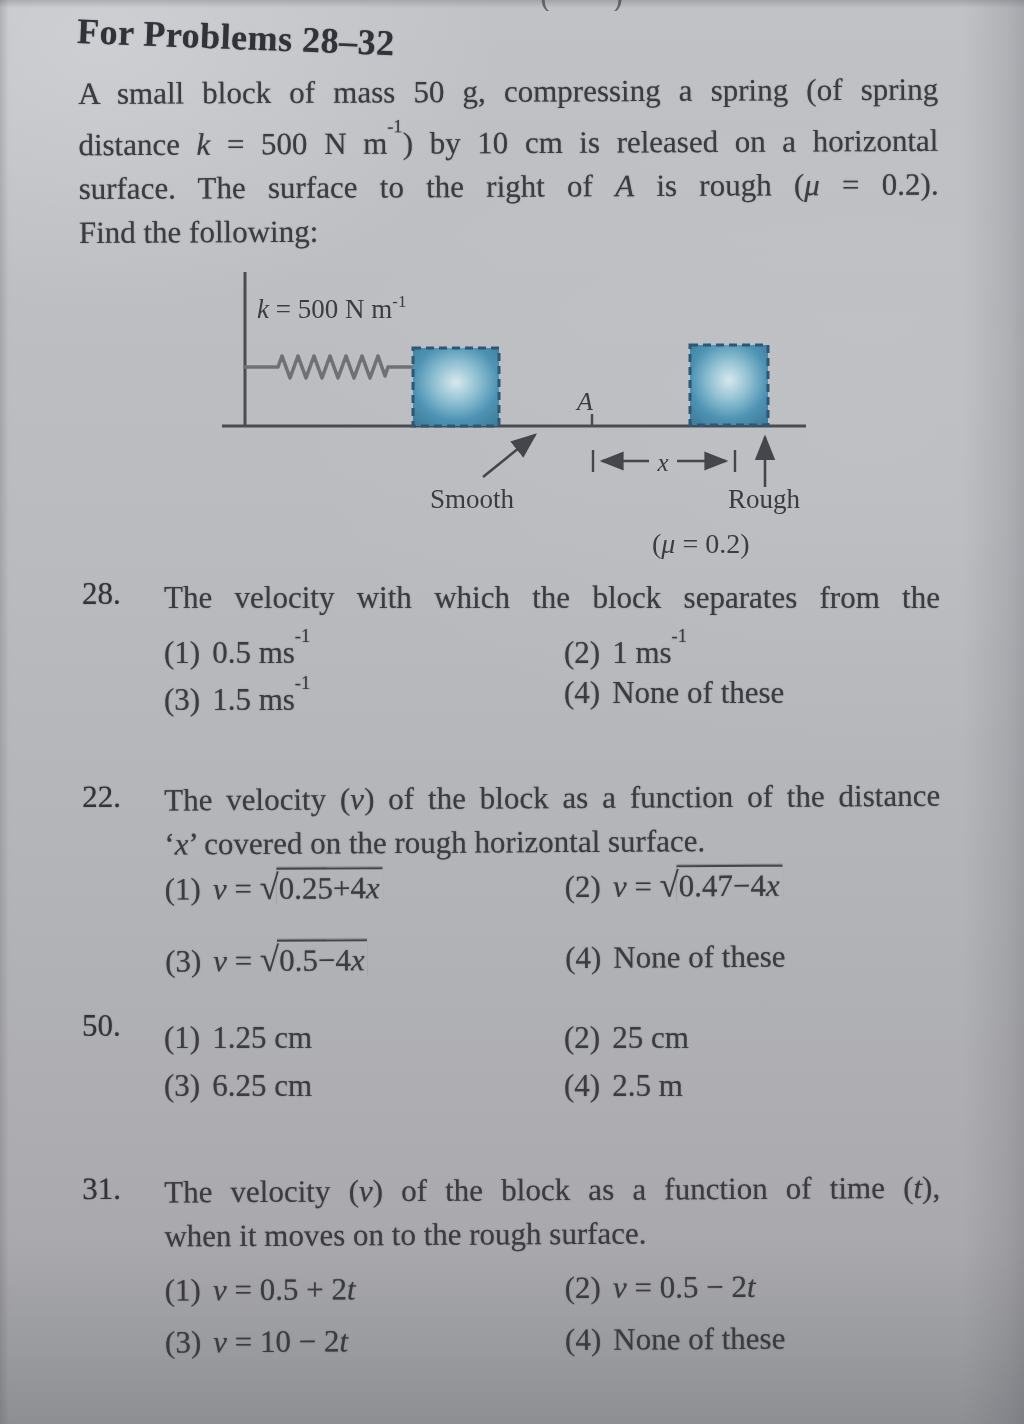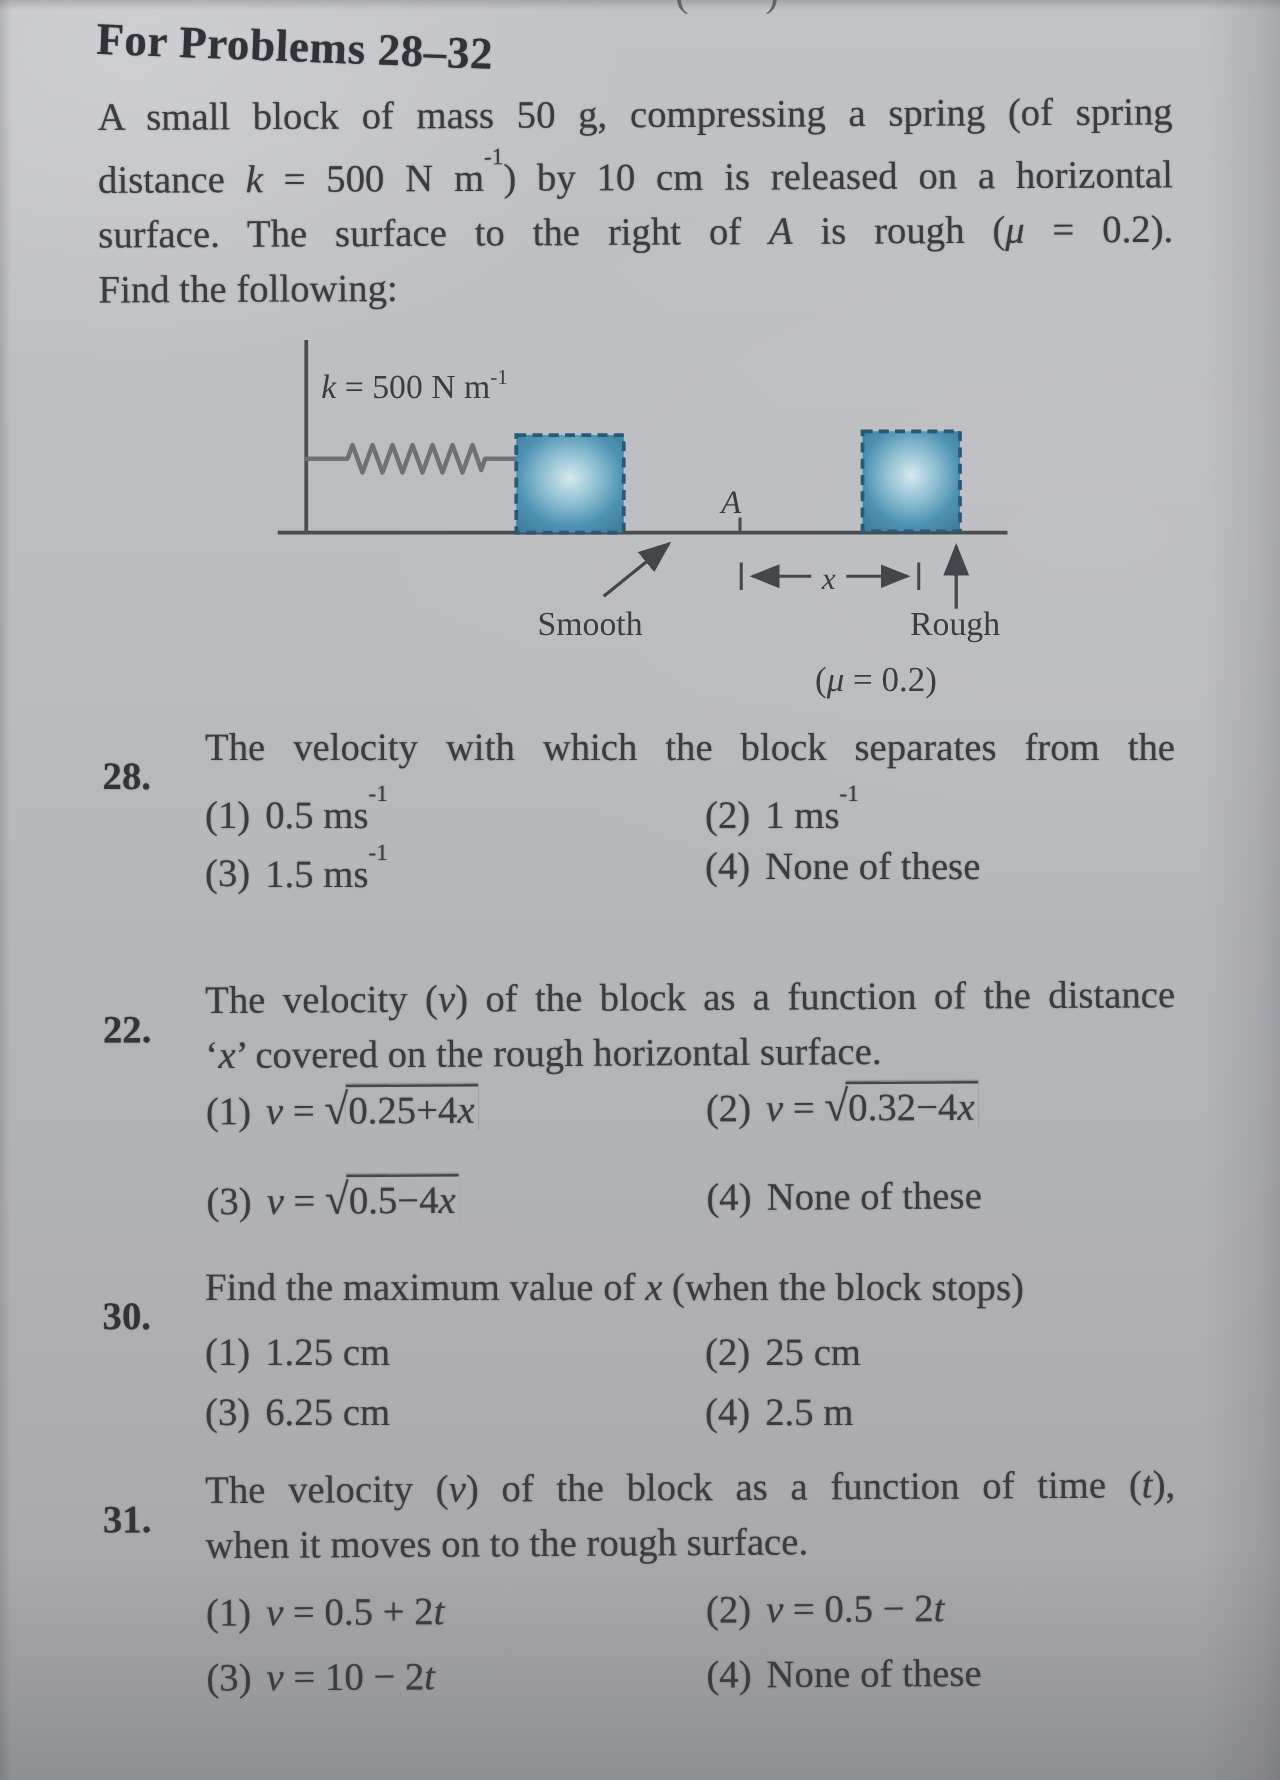--- a/index.html
+++ b/index.html
@@ -30,21 +30,21 @@
   .intro{
     position:absolute; left:78px; top:72px; width:860px;
     font-size:31px; line-height:44px;
     transform:rotate(-.3deg); transform-origin:left top;
   }
   .jline{ text-align:justify; text-align-last:justify; }
   .figure{ position:absolute; left:222px; top:270px; width:600px; height:295px; }
   .figure svg{ filter:blur(.35px); }
   .figure text{ fill:#3b3c41; font-family:"Liberation Serif","DejaVu Serif",serif; }
   .q{ position:absolute; left:82px; width:880px; font-size:31px; }
-  .qnum{ position:absolute; left:0; top:0; font-weight:700; color:#333439;margin-top:27px; }
+  .qnum{ position:absolute; left:0; top:0; font-weight:400; color:#333439; }
   .qbody{ margin-left:82px; width:776px; line-height:44px; }
   .optrow{ display:flex; }
   .opt{ flex:0 0 400px; white-space:nowrap; }
   .opt.second{ flex:1 1 auto; }
   .optlabel{ margin-right:12px; }
   sup.s{ font-size:.60em; position:relative; top:-.55em; letter-spacing:0; }
   i{ font-style:italic; }
   .r28 .optrow{ height:47px; }
   .r28 .optrow:first-child{ margin-top:4px; }
   .q29tilt{ transform:rotate(-.35deg); transform-origin:left top; }
@@ -151,33 +151,32 @@
     </div>
   </div>
 
   <div class="q txt q29tilt" style="top:779px;">
     <span class="qnum">22.</span>
     <div class="qbody">
       <div class="jline"><span>The velocity (</span><i>v</i><span>) of the block as a function of the distance</span></div>
       <div><span>‘</span><i>x</i><span>’ covered on the rough horizontal surface.</span></div>
       <div class="rrow">
         <span class="opt"><span class="optlabel">(1)</span><i>v</i><span> = </span><span class="radsign">√</span><span class="vinc"><span>0.25+4</span><i>x</i></span></span>
-        <span class="opt second"><span class="optlabel">(2)</span><i>v</i><span> = </span><span class="radsign">√</span><span class="vinc"><span>0.32−4</span><i>x</i></span></span>
+        <span class="opt second"><span class="optlabel">(2)</span><i>v</i><span> = </span><span class="radsign">√</span><span class="vinc"><span>0.47−4</span><i>x</i></span></span>
       </div>
       <div class="rrow">
         <span class="opt"><span class="optlabel">(3)</span><i>v</i><span> = </span><span class="radsign">√</span><span class="vinc"><span>0.5−4</span><i>x</i></span></span>
         <span class="opt second"><span class="optlabel">(4)</span><span>None of these</span></span>
       </div>
     </div>
   </div>
 
   <div class="q txt" style="top:1008px;">
-    <span class="qnum">30.</span>
-    <div class="qbody">
-      <div><span>Find the maximum value of </span><i>x</i><span> (when the block stops)</span></div>
+    <span class="qnum">50.</span>
+    <div class="qbody">
       <div class="r30">
         <div class="optrow">
           <span class="opt"><span class="optlabel">(1)</span><span>1.25 cm</span></span>
           <span class="opt second"><span class="optlabel">(2)</span><span>25 cm</span></span>
         </div>
         <div class="optrow">
           <span class="opt"><span class="optlabel">(3)</span><span>6.25 cm</span></span>
           <span class="opt second"><span class="optlabel">(4)</span><span>2.5 m</span></span>
         </div>
       </div>

